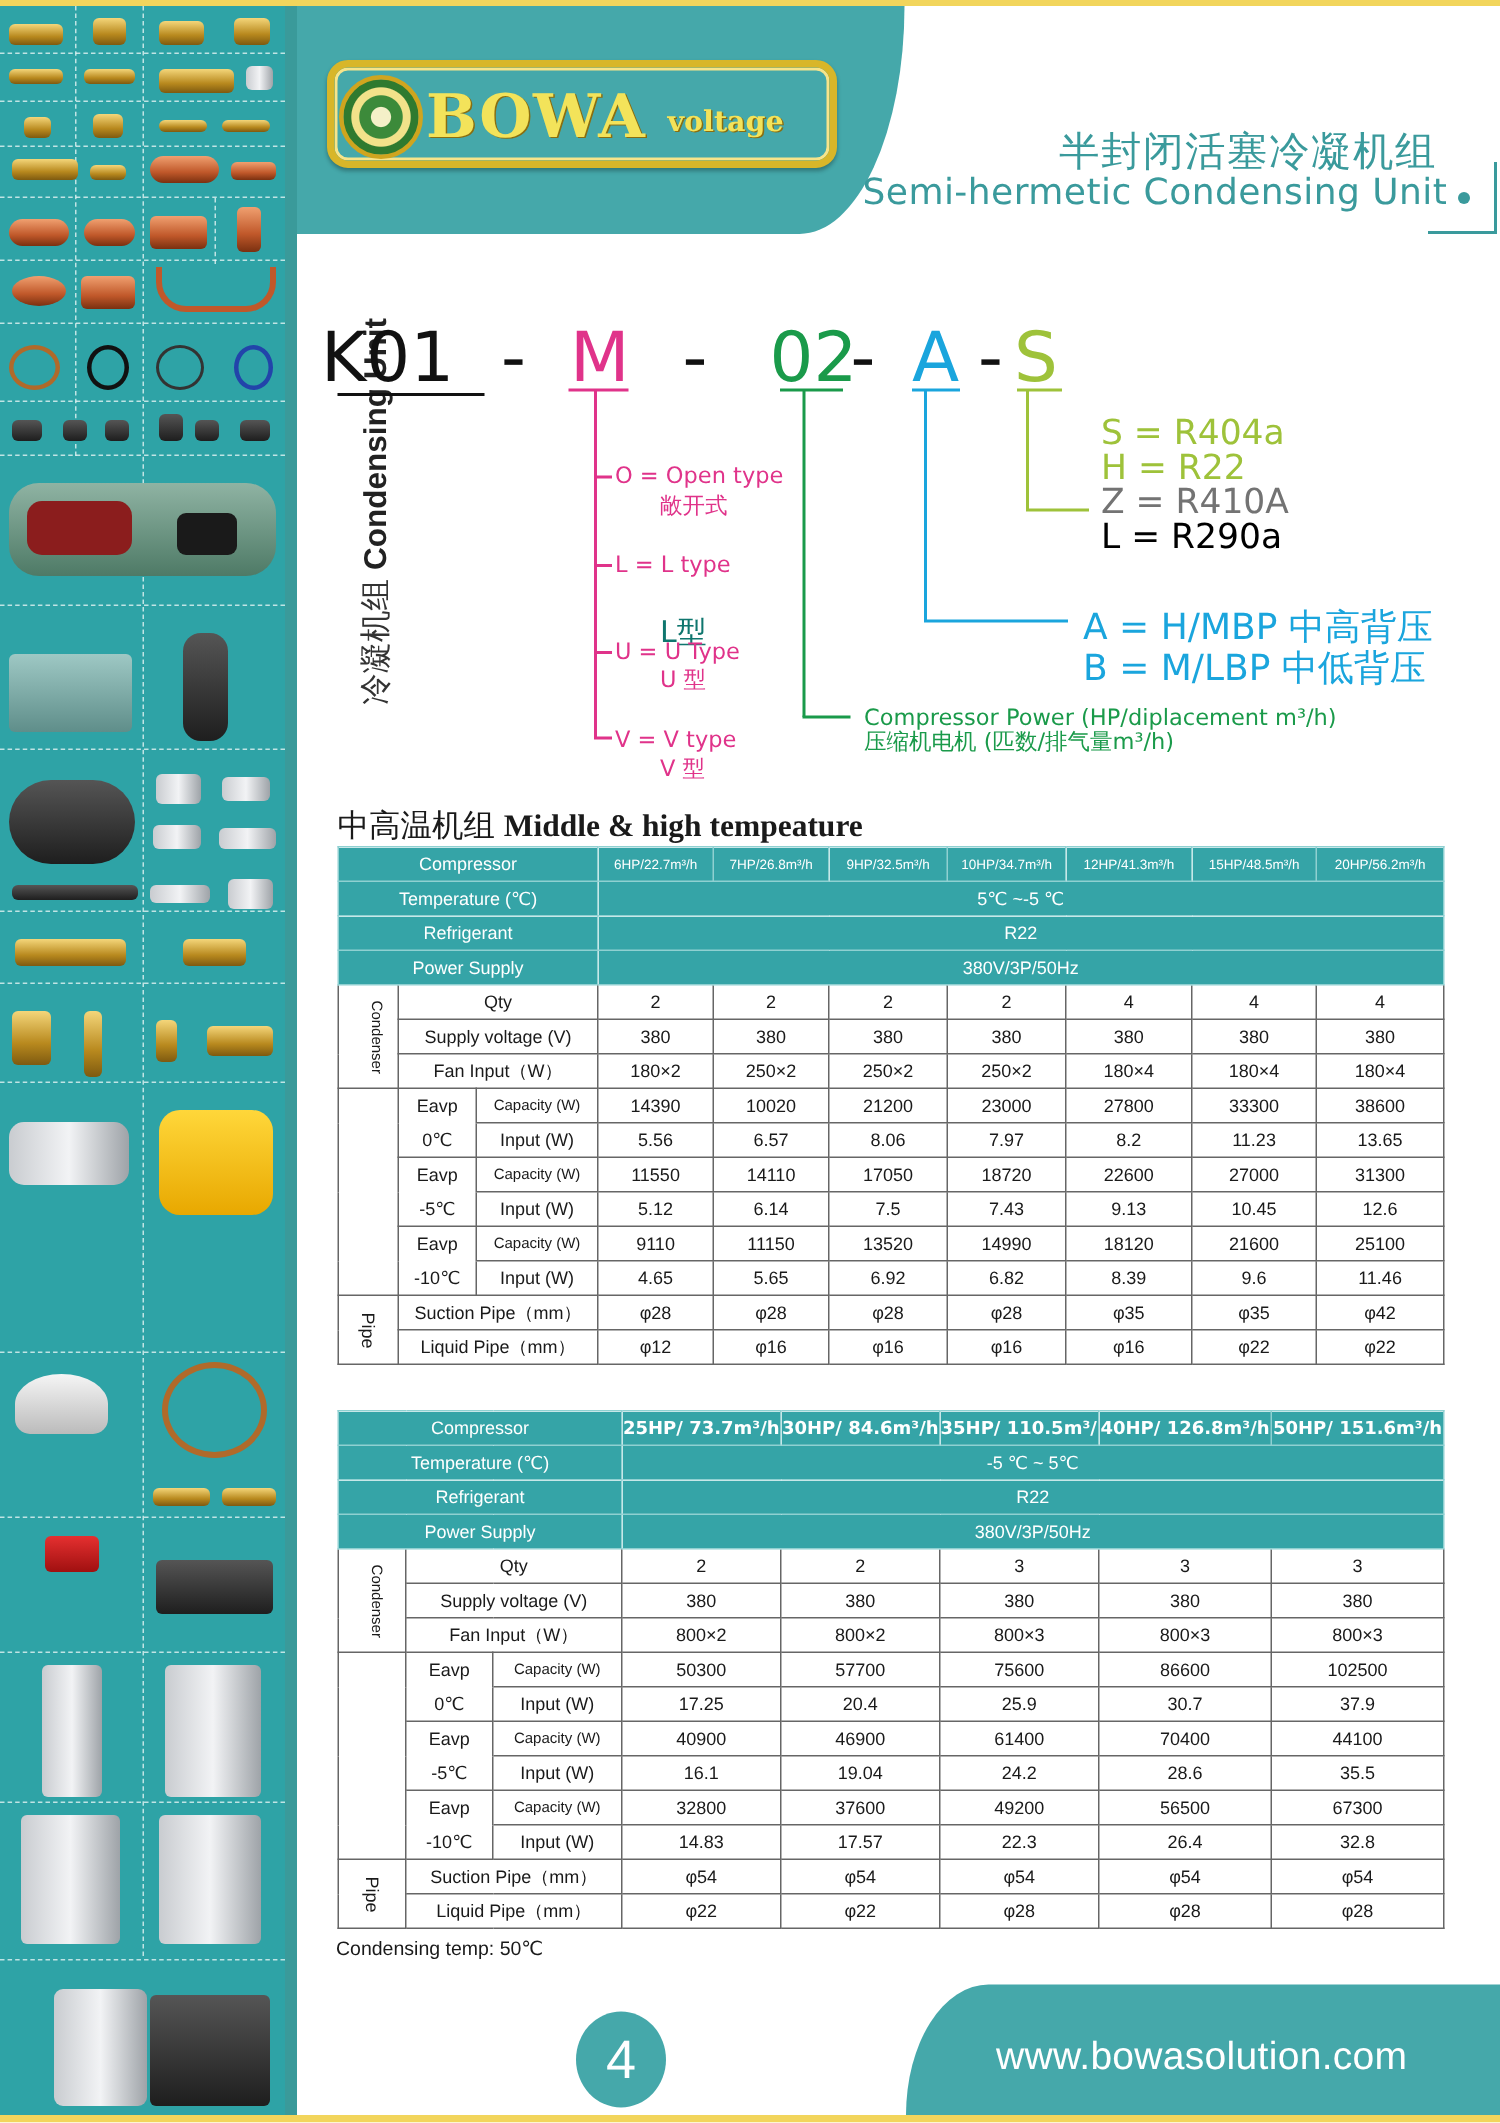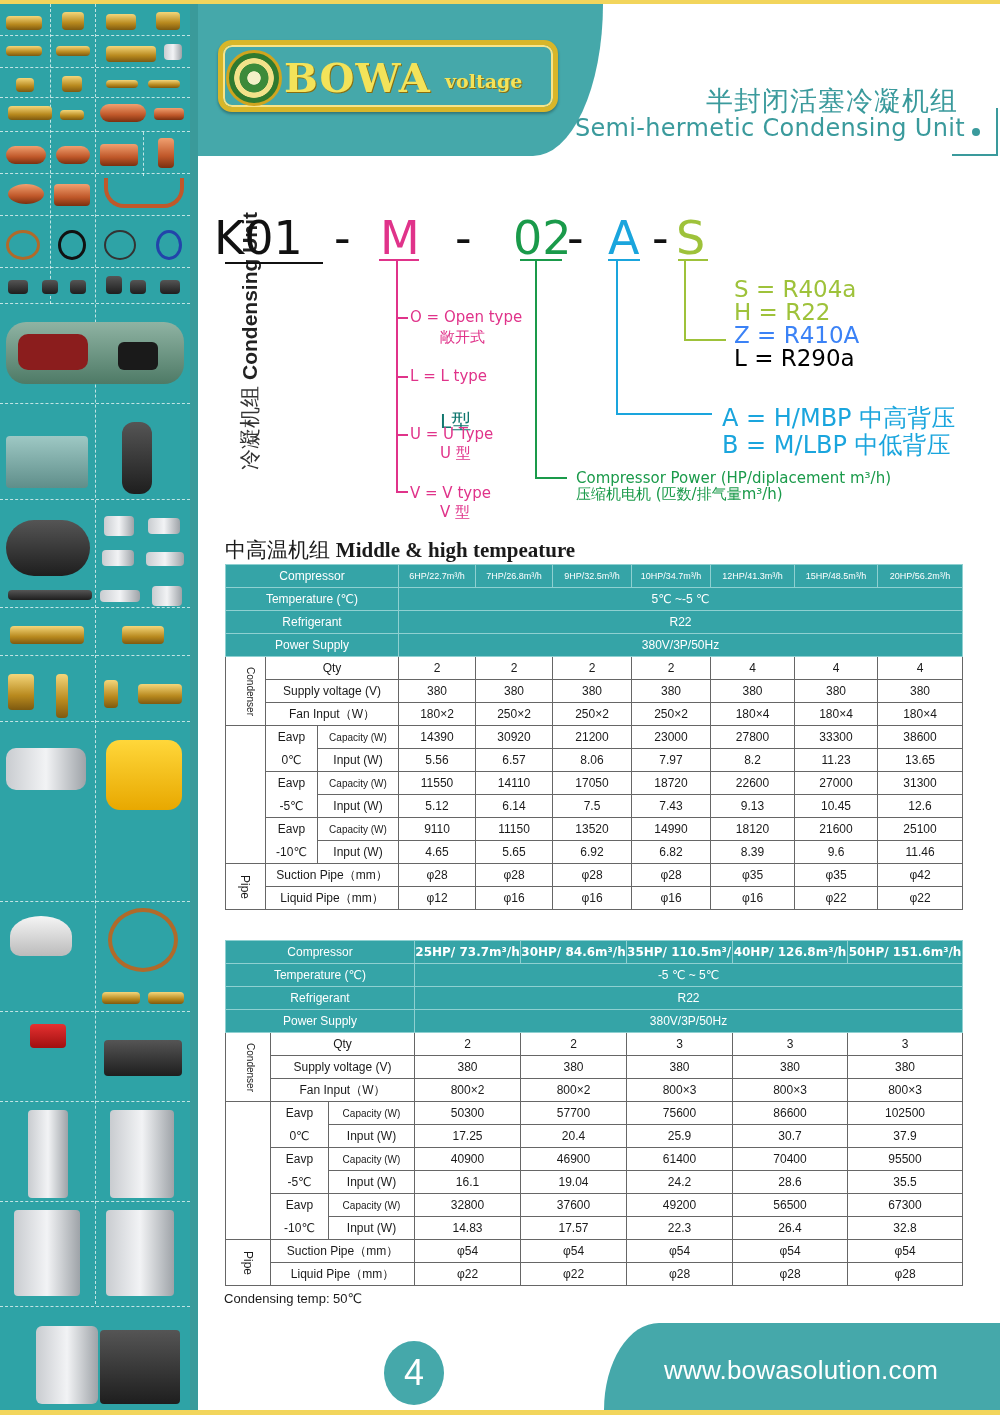--- a/index.html
+++ b/index.html
@@ -215,21 +215,21 @@
 
 <div class="vline" style="left:616px;top:260px;height:154px;background:#1aa5dd;"></div>
 <div class="hline" style="left:616px;top:413px;width:96px;background:#1aa5dd;"></div>
 <div class="lbl" style="left:722px;top:402px;font-size:24px;color:#1aa5dd;">A = H/MBP 中高背压</div>
 <div class="lbl" style="left:722px;top:429px;font-size:24px;color:#1aa5dd;">B = M/LBP 中低背压</div>
 
 <div class="vline" style="left:684px;top:260px;height:80px;background:#9ec23a;"></div>
 <div class="hline" style="left:684px;top:339px;width:42px;background:#9ec23a;"></div>
 <div class="lbl" style="left:734px;top:278px;font-size:23px;line-height:23px;color:#9ec23a;">S = R404a</div>
 <div class="lbl" style="left:734px;top:301px;font-size:23px;line-height:23px;color:#9ec23a;">H = R22</div>
-<div class="lbl" style="left:734px;top:324px;font-size:23px;line-height:23px;color:#3b82f6;">Z = R410A</div>
+<div class="lbl" style="left:734px;top:324px;font-size:23px;line-height:23px;color:#737373;">Z = R410A</div>
 <div class="lbl" style="left:734px;top:347px;font-size:23px;line-height:23px;color:#000000;">L = R290a</div>
 
 <div class="section-title">
   <span class="cn">中高温机组</span>
   <span class="en">Middle &amp; high tempeature</span>
 </div>
 
 <table class="spec t1" style="left:225px;top:564px;width:737px;">
   <colgroup>
     <col style="width:40px">
@@ -295,21 +295,21 @@
         <td>250×2</td>
         <td>180×4</td>
         <td>180×4</td>
         <td>180×4</td>
   </tr>
   <tr>
     <td rowspan="6" class="grp"></td>
     <td style="border-bottom:none">Eavp</td>
     <td class="small">Capacity (W)</td>
     <td>14390</td>
-        <td>30920</td>
+        <td>10020</td>
         <td>21200</td>
         <td>23000</td>
         <td>27800</td>
         <td>33300</td>
         <td>38600</td>
   </tr>
   <tr>
     <td style="border-top:none">0℃</td>
     <td>Input (W)</td>
     <td>5.56</td>
@@ -464,21 +464,21 @@
         <td>30.7</td>
         <td>37.9</td>
   </tr>
   <tr>
     <td style="border-bottom:none">Eavp</td>
     <td class="small">Capacity (W)</td>
     <td>40900</td>
         <td>46900</td>
         <td>61400</td>
         <td>70400</td>
-        <td>95500</td>
+        <td>44100</td>
   </tr>
   <tr>
     <td style="border-top:none">-5℃</td>
     <td>Input (W)</td>
     <td>16.1</td>
         <td>19.04</td>
         <td>24.2</td>
         <td>28.6</td>
         <td>35.5</td>
   </tr>

